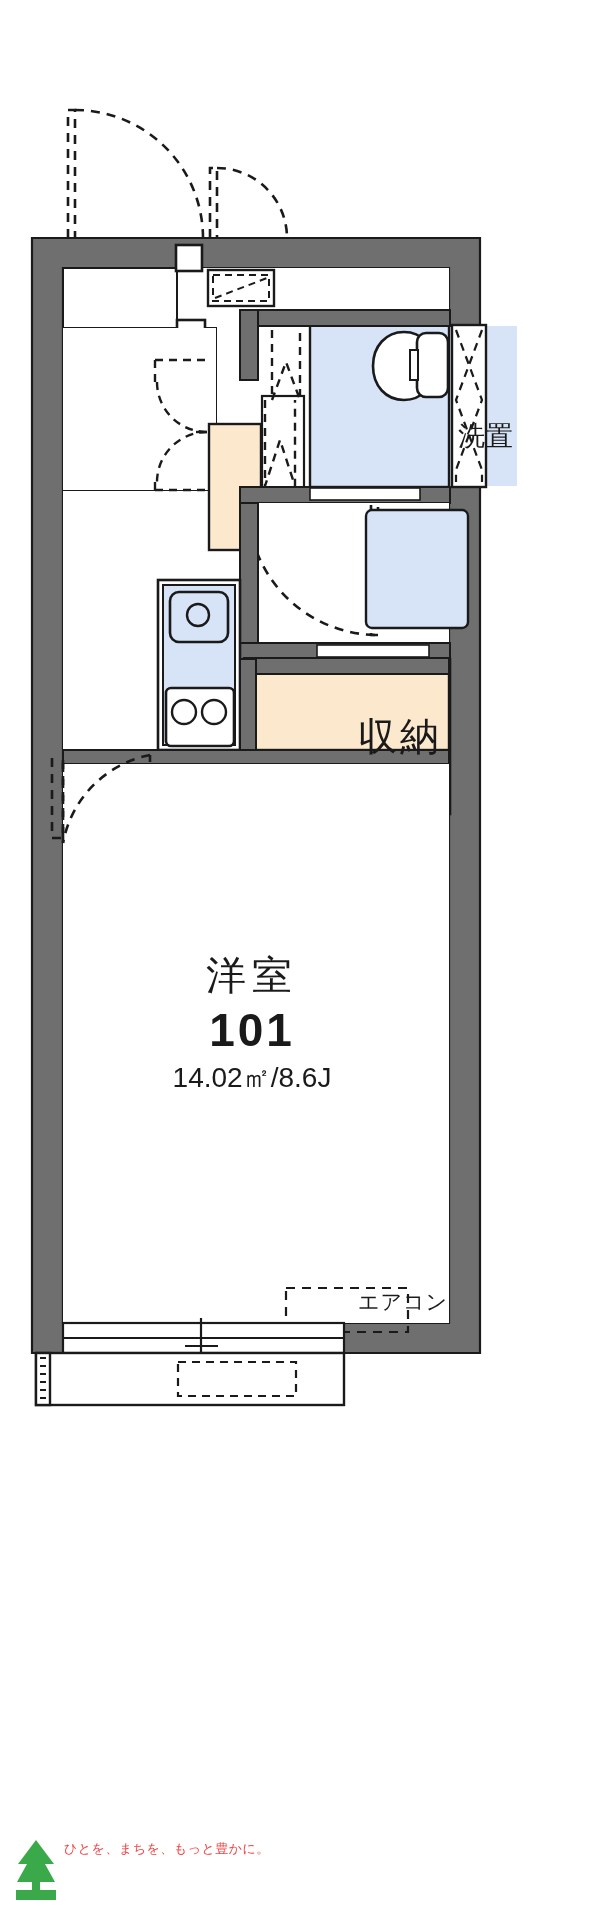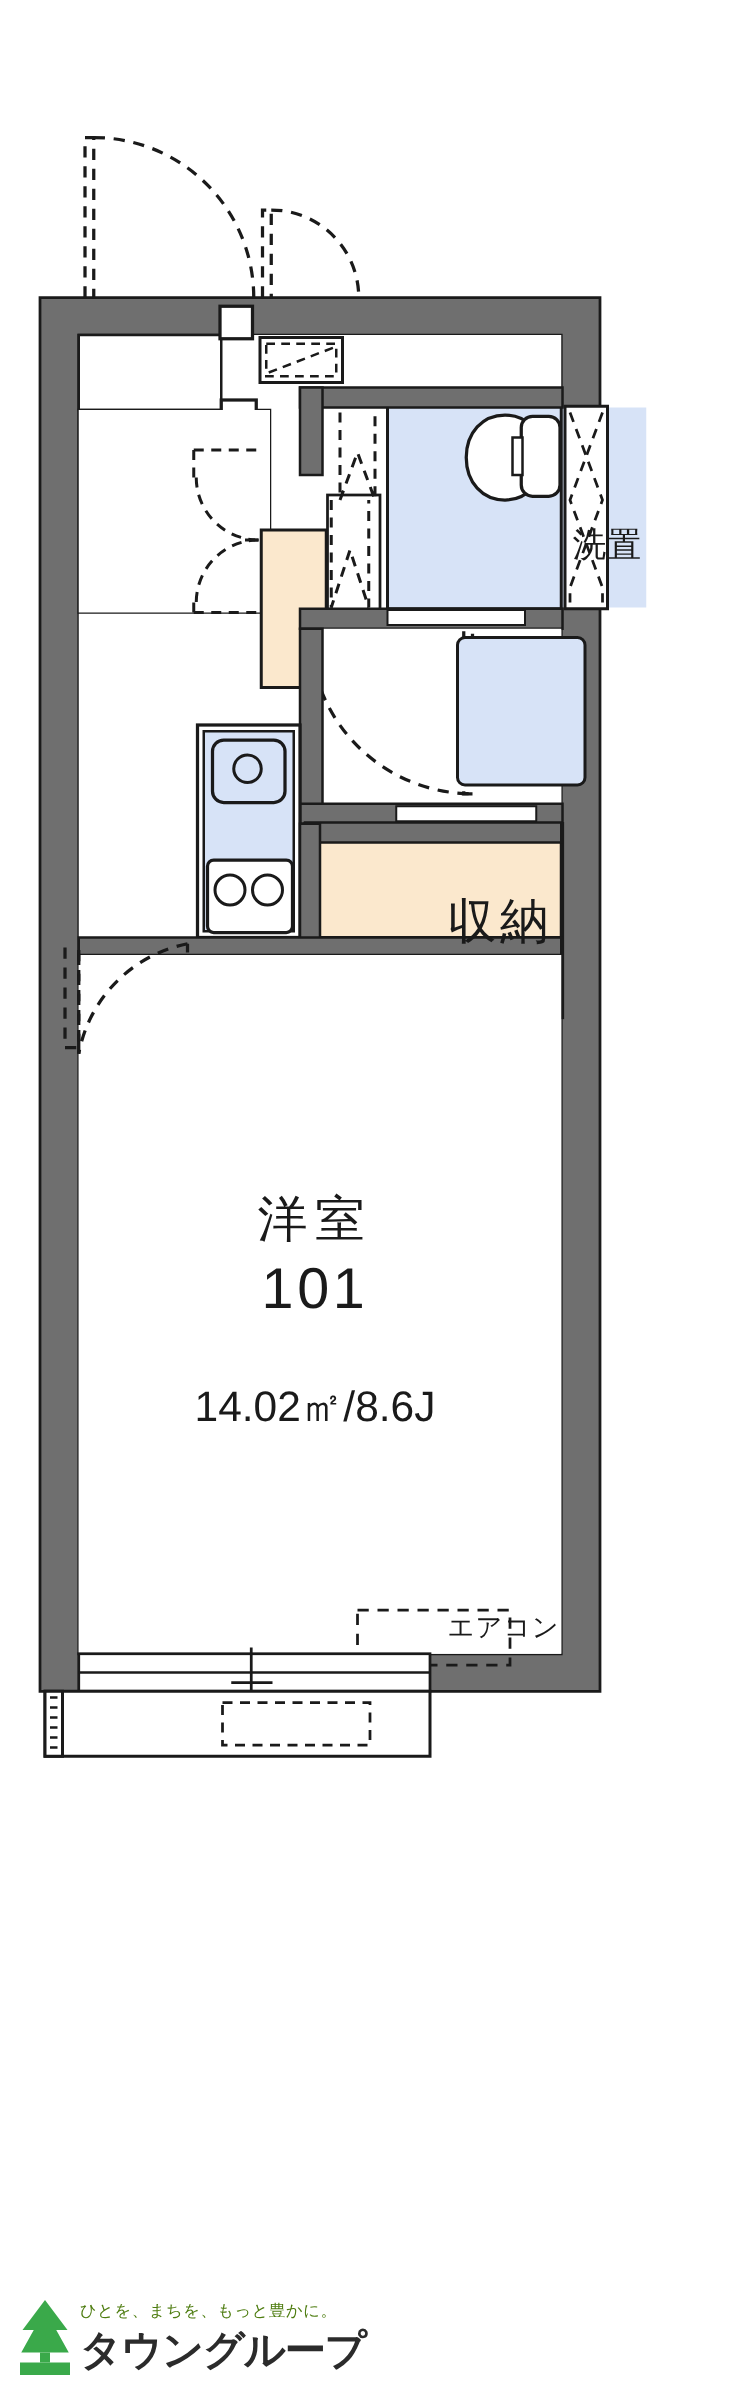--- a/index.html
+++ b/index.html
@@ -11,27 +11,27 @@
   }
   #plan{position:absolute;left:0;top:0;width:604px;height:1920px;}
   .lbl{position:absolute;white-space:nowrap;color:#1a1a1a;}
   .lbl.center{transform:translate(-50%,-50%);}
 
   
   #label-washer{font-size:27px;letter-spacing:1px;left:414px;top:418px;margin-left:44px;}
   #label-closet{font-size:39px;letter-spacing:3px;left:358px;top:710px;}
   #label-aircon{font-size:21px;letter-spacing:1px;left:358px;top:1288px;}
   #label-room-name{font-size:40px;letter-spacing:6px;left:252px;top:975px;}
-  #label-room-no{font-size:46px;letter-spacing:3px;left:252px;top:1030px;}
-  #label-room-area{font-size:34px;letter-spacing:0px;left:252px;top:1078px;margin-top:48px;}
+  #label-room-no{font-size:46px;letter-spacing:3px;left:252px;top:1030px;font-weight:bold;}
+  #label-room-area{font-size:28px;letter-spacing:0px;left:252px;top:1078px;}
 
   
   #footer{position:absolute;left:0;top:1826px;width:604px;height:94px;background:#ffffff;}
   #logo-mark{position:absolute;left:14px;top:12px;width:44px;height:62px;}
-  #logo-tagline{position:absolute;left:64px;top:14px;font-size:13px;color:#4d7c0f;letter-spacing:.5px;text-align:center;}
+  #logo-tagline{position:absolute;left:64px;top:14px;font-size:13px;color:#ef4444;letter-spacing:.5px;text-align:center;}
   #logo-wordmark{position:absolute;left:64px;top:32px;font-size:33px;font-weight:bold;color:#2b2b2b;letter-spacing:-1px;}
   #logo-sub{position:absolute;left:15px;top:74px;font-size:8px;color:#ffffff;letter-spacing:.5px;}
 </style>
 </head>
 <body>
 
 <svg id="plan" viewBox="0 0 604 1920" width="604" height="1920" xmlns="http://www.w3.org/2000/svg">
 
   <rect x="0" y="0" width="604" height="1920" fill="#ffffff"></rect>
 
@@ -282,15 +282,14 @@
 
 <div class="lbl center" id="label-room-area">14.02㎡/8.6J</div>
 
 <div id="footer">
   <svg id="logo-mark" viewBox="0 0 44 62" width="44" height="62" xmlns="http://www.w3.org/2000/svg">
     <path d="M22 2 L40 26 L31 26 L41 44 L3 44 L13 26 L4 26 Z" fill="#3aa94a"></path>
     <rect x="18" y="44" width="8" height="8" fill="#3aa94a"></rect>
     <rect x="2" y="52" width="40" height="10" fill="#3aa94a"></rect>
   </svg>
   <div id="logo-tagline">ひとを、まちを、もっと豊かに。</div>
-  <div id="logo-wordmark">タウングループ</div>
   <div id="logo-sub">TOWN GROUP</div>
 </div>
 
 </body></html>

